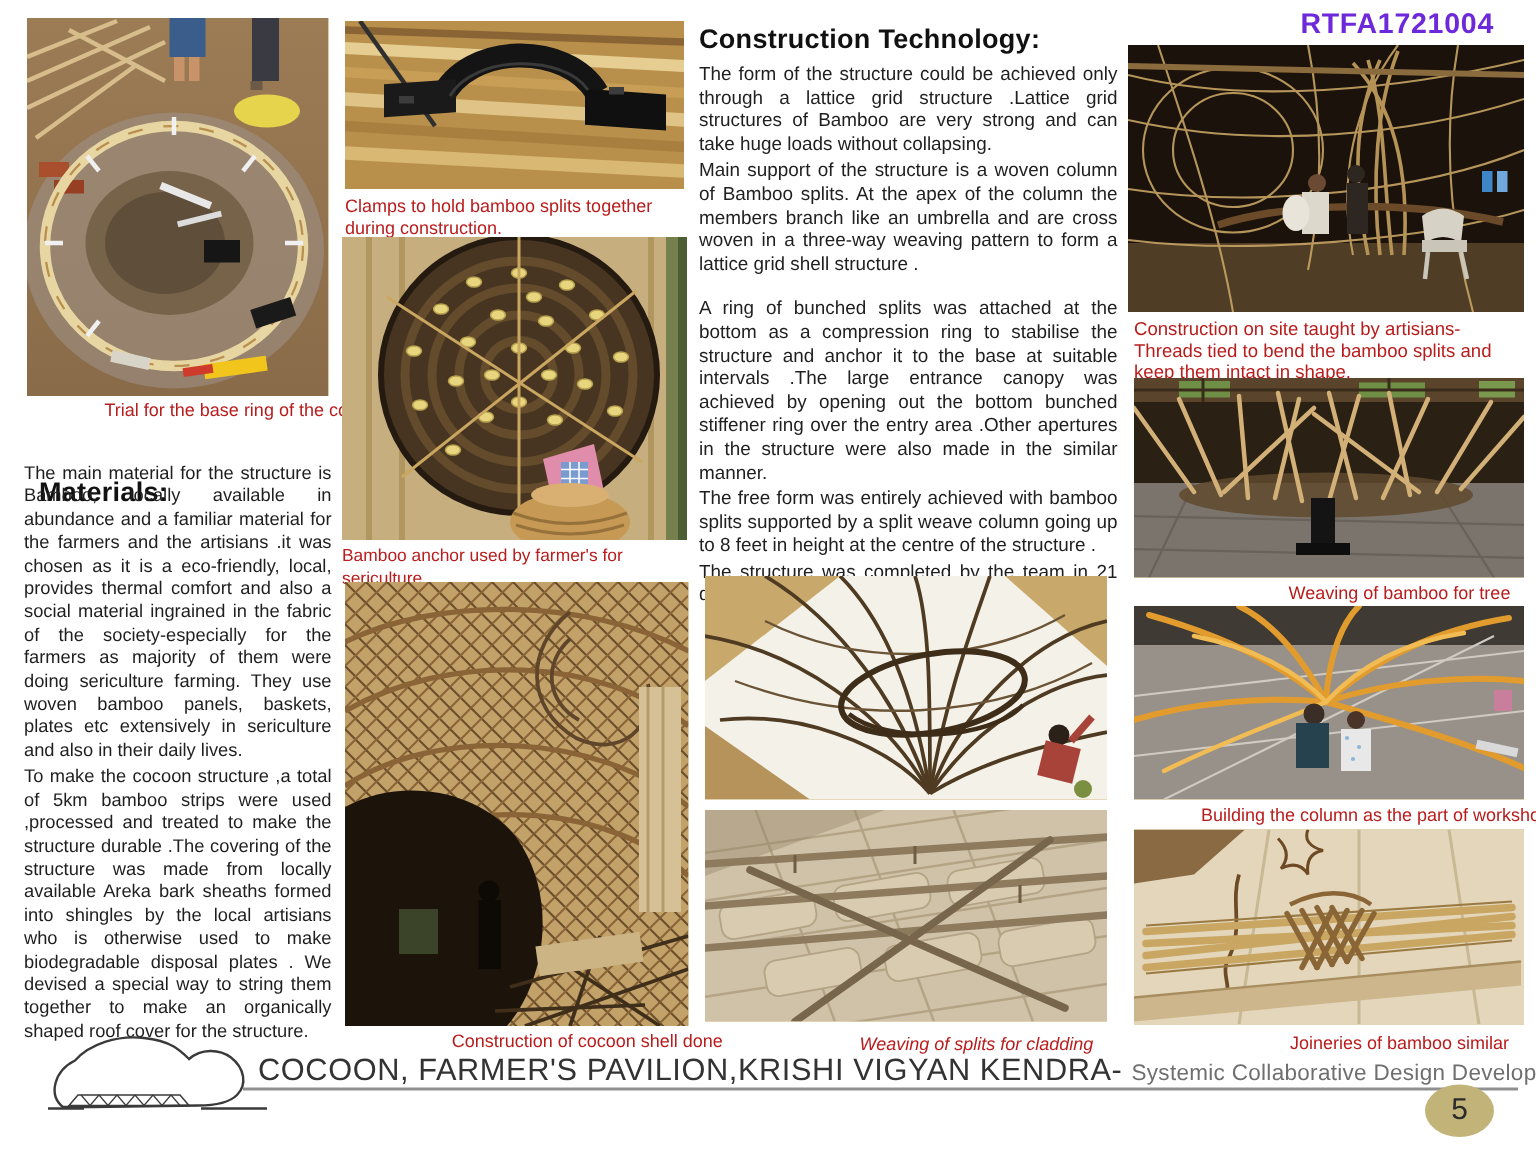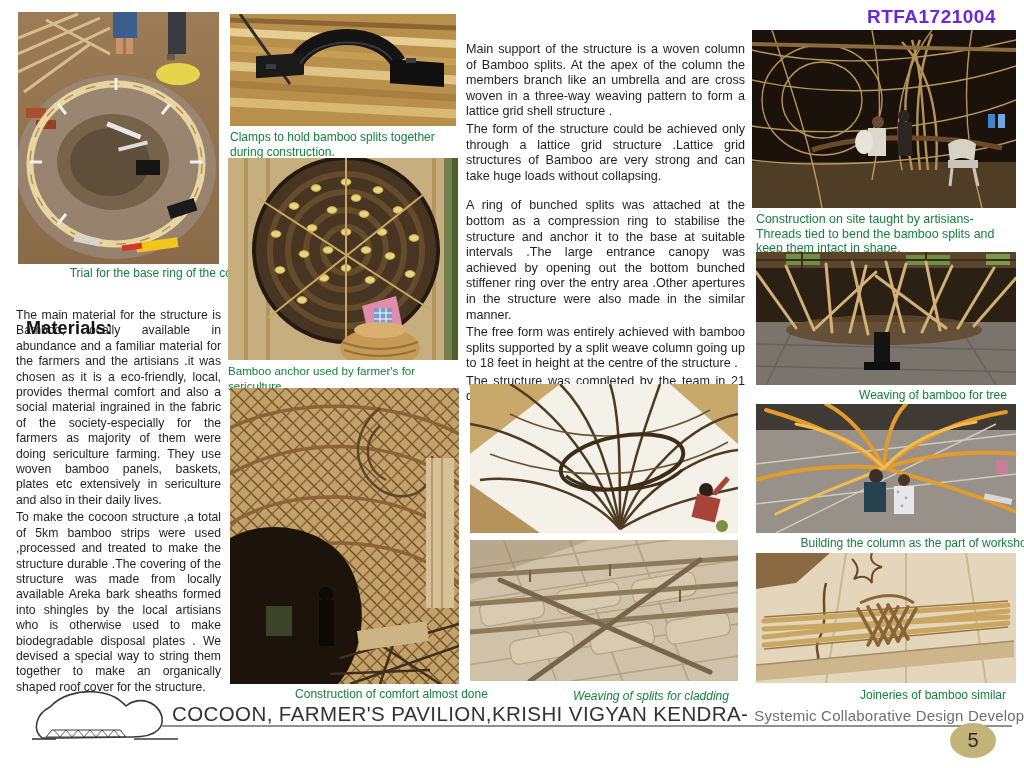--- a/index.html
+++ b/index.html
@@ -1,21 +1,21 @@
 <!DOCTYPE html>
 <html><head>
 <meta charset="utf-8">
 <style>
   html,body{margin:0;padding:0;background:#e8e8e8;}
   .page{position:relative;width:1024px;height:768px;background:#ffffff;overflow:hidden;
         font-family:"Liberation Sans",sans-serif;color:#222;}
   .abs{position:absolute;}
   .photo{position:absolute;overflow:hidden;background:#c8a96c;}
   .photo svg{display:block;}
-  .caption{position:absolute;font-size:12px;line-height:14.5px;color:#15803d;}
+  .caption{position:absolute;font-size:12px;line-height:14.5px;color:#b91c1c;}
   .caption.center{text-align:center;margin-left:47px;}
   .heading{position:absolute;font-weight:bold;color:#111;font-size:18px;letter-spacing:.2px;}
   .body-text{position:absolute;font-size:12.2px;line-height:15.4px;text-align:justify;color:#1f1f1f;}
   .body-text p{margin:0 0 2px 0;}
   .body-text p.gap{margin-top:14px;}
   .code{position:absolute;font-weight:bold;font-size:19px;letter-spacing:.5px;color:#6d28d9;}
   .footer-title{position:absolute;white-space:nowrap;color:#333;font-size:20.5px;letter-spacing:.4px;}
   .footer-title .sub{font-size:15px;color:#6f6f6f;letter-spacing:.2px;margin-left:6px;}
   .rule{position:absolute;background:#909090;height:2px;}
   .page-num{position:absolute;width:46px;height:35px;border-radius:50%;background:#c2b478;
@@ -199,27 +199,28 @@
       <g stroke="#3f2e1a" stroke-width="2.5">
         <line x1="110" y1="270" x2="229" y2="236"></line>
           <line x1="120" y1="296" x2="229" y2="258"></line>
         <line x1="140" y1="250" x2="210" y2="296"></line>
           <line x1="170" y1="236" x2="150" y2="296"></line>
         <line x1="100" y1="286" x2="200" y2="282"></line>
       </g>
       <rect x="128" y="238" width="70" height="20" fill="#cdb485" transform="rotate(-8 163 248)"></rect>
     </svg>
   </div>
-  <div class="caption center" style="left:230px;top:687px;width:229px;">Construction of comfort almost done</div>
-
+  <div class="caption center" style="left:230px;top:687px;width:229px;">Construction of cocoon shell done</div>
+
+  <div class="heading" style="left:466px;top:16px;">Construction Technology:</div>
   <div class="body-text" style="left:466px;top:42px;width:279px;font-size:12.6px;line-height:15.6px;">
+    <p>The form of the structure could be achieved only through a lattice grid structure .Lattice grid structures of Bamboo are very strong and can take huge loads without collapsing.</p>
     <p>Main support of the structure is a woven column of  Bamboo splits. At the apex of the column the members branch like an umbrella and are cross woven in a three-way weaving pattern to form a lattice grid shell structure .</p>
-    <p>The form of the structure could be achieved only through a lattice grid structure .Lattice grid structures of Bamboo are very strong and can take huge loads without collapsing.</p>
     <p class="gap">A  ring of bunched splits was attached at the bottom as a compression ring to stabilise  the structure and anchor it to the base at suitable intervals .The large entrance canopy was achieved by opening out the bottom bunched stiffener ring over the entry area .Other apertures in the structure were also made in the similar manner.</p>
-    <p>The free form was entirely achieved with bamboo splits supported by a split weave column going up to 18 feet in height at the centre of the structure .</p>
+    <p>The free form was entirely achieved with bamboo splits supported by a split weave column going up to 8 feet in height at the centre of the structure .</p>
     <p>The structure was completed by the team in 21 days under the guidance and help of artisans.</p>
   </div>
 
   <div class="photo" style="left:470px;top:384px;width:268px;height:149px;">
     <svg width="268" height="149" viewBox="0 0 268 149" preserveAspectRatio="none">
       <rect width="268" height="149" fill="#f4f1e9"></rect>
       <polygon points="0,0 90,0 0,70" fill="#c9a96b"></polygon>
       <polygon points="268,0 200,0 268,60" fill="#c9a96b"></polygon>
       <polygon points="0,149 0,100 70,149" fill="#b5935a"></polygon>
       <g fill="none" stroke="#4f3b22" stroke-width="2.5">

